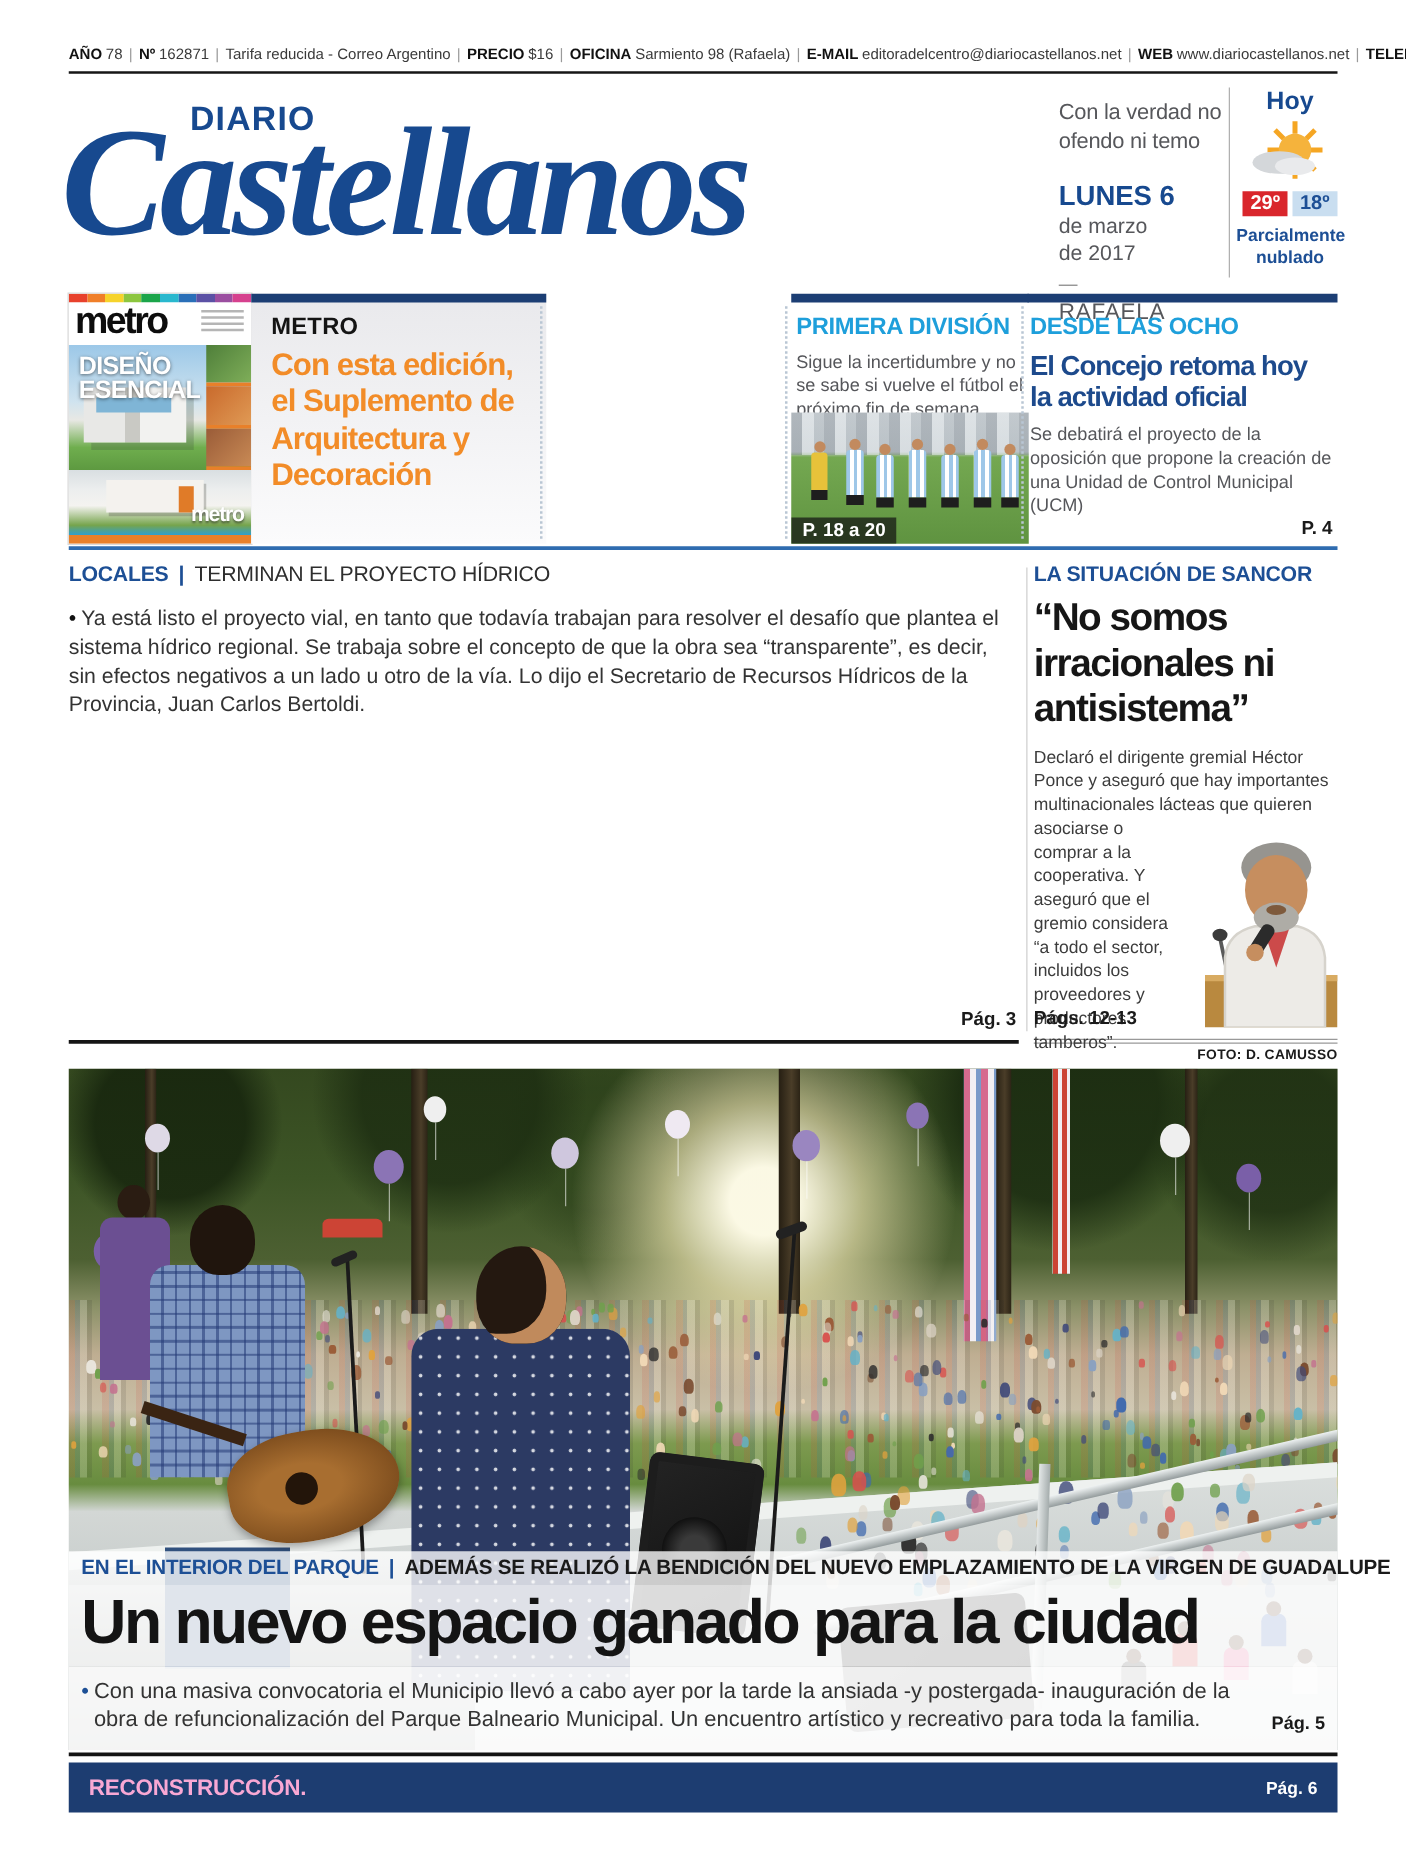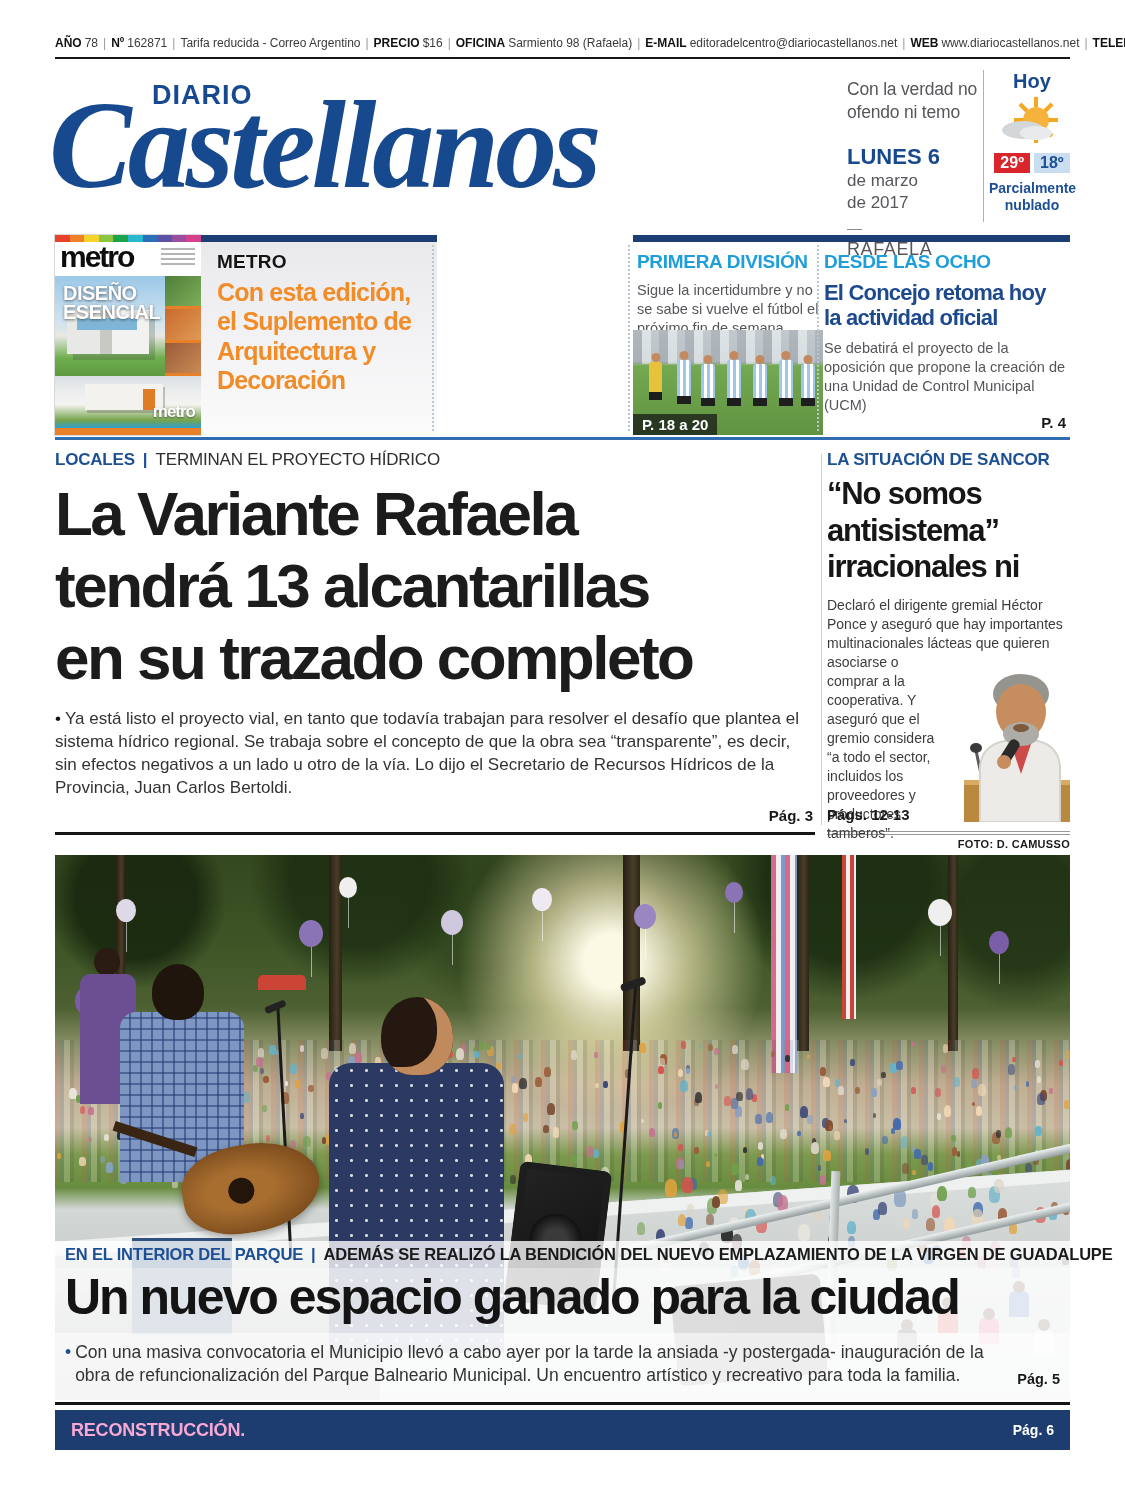--- a/index.html
+++ b/index.html
@@ -360,37 +360,32 @@
 
   <div class="blue-rule"></div>
 
   <section class="main-grid">
     <article class="lead">
       <div class="kicker">
         <span class="ks">LOCALES</span>
         <span class="kp">|</span>
         <span class="kt">TERMINAN EL PROYECTO HÍDRICO</span>
       </div>
-      <h1 class="lead-headline">
-        <span>La Variante Rafaela</span>
-        <span>tendrá 13 alcantarillas</span>
-        <span>en su trazado completo</span>
-      </h1>
       <p class="lead-body"><span class="bullet">•</span><span>Ya está listo el proyecto vial, en tanto que todavía trabajan para resolver el desafío que plantea el sistema hídrico regional. Se trabaja sobre el concepto de que la obra sea “transparente”, es decir, sin efectos negativos a un lado u otro de la vía. Lo dijo el Secretario de Recursos Hídricos de la Provincia, Juan Carlos Bertoldi.</span></p>
       <div class="lead-page">Pág. 3</div>
     </article>
 
     <div class="col-divider"></div>
 
     <aside class="sancor">
       <div class="sancor-kicker">LA SITUACIÓN DE SANCOR</div>
       <h2 class="sancor-headline">
         <span>“No somos</span>
+        <span>irracionales ni</span>
         <span>antisistema”</span>
-        <span>irracionales ni</span>
       </h2>
       <div class="sancor-body">
         <span class="float-spacer"></span>
         <span class="ponce-wrap">
           <svg width="118" height="168" viewBox="0 0 118 168">
             <rect x="12" y="126" width="106" height="42" fill="#b9893f"></rect>
             <rect x="12" y="126" width="106" height="5" fill="#d8ab62"></rect>
             <rect x="26" y="96" width="3" height="34" fill="#5a5a5a" transform="rotate(-12 27 113)"></rect>
             <ellipse cx="24" cy="94" rx="6" ry="5" fill="#3a3a3a"></ellipse>
             <path d="M28 168 L28 112 Q30 92 52 87 L86 87 Q106 92 108 112 L108 168 Z" fill="#edebe7" stroke="#d6d3cc" stroke-width="2"></path>

